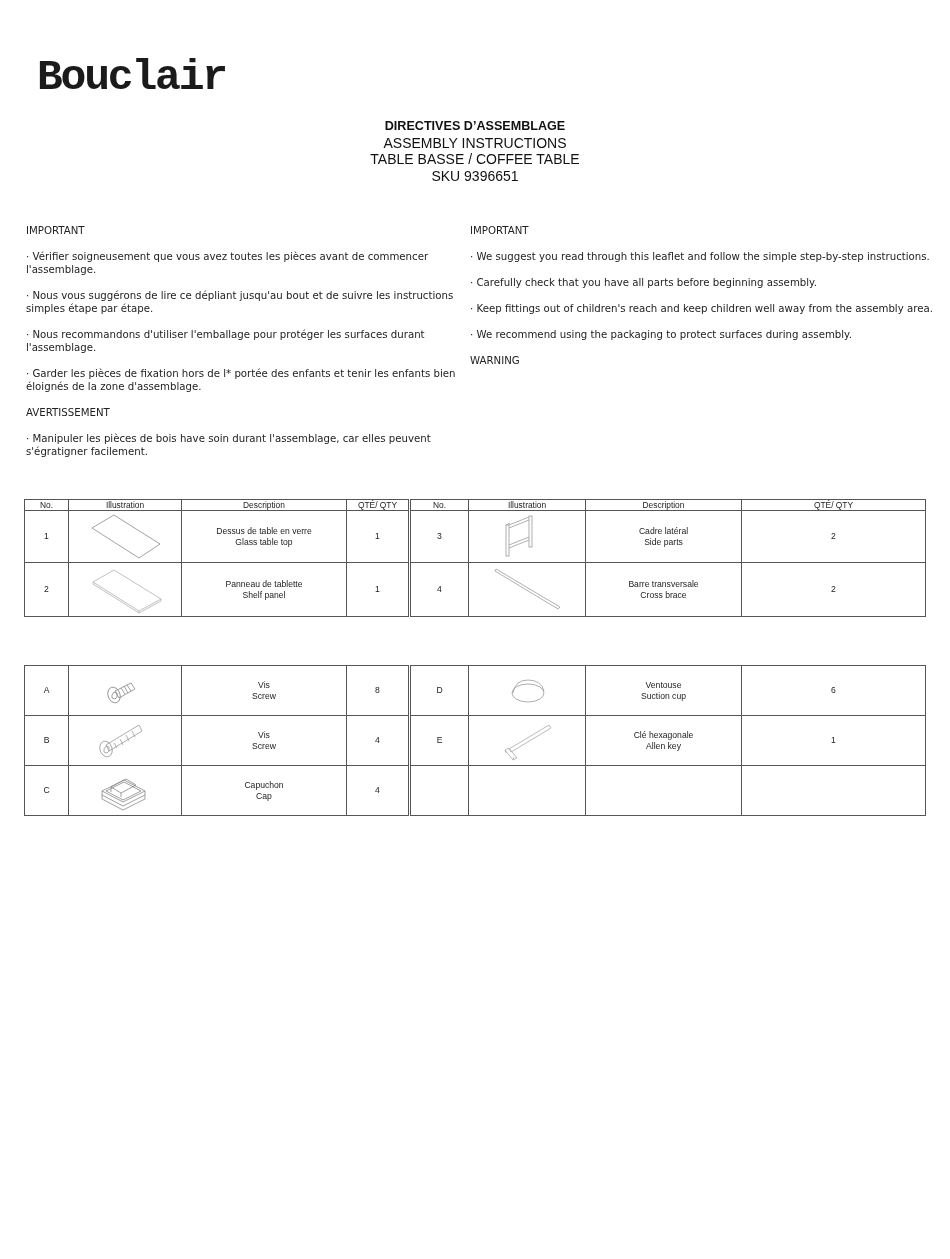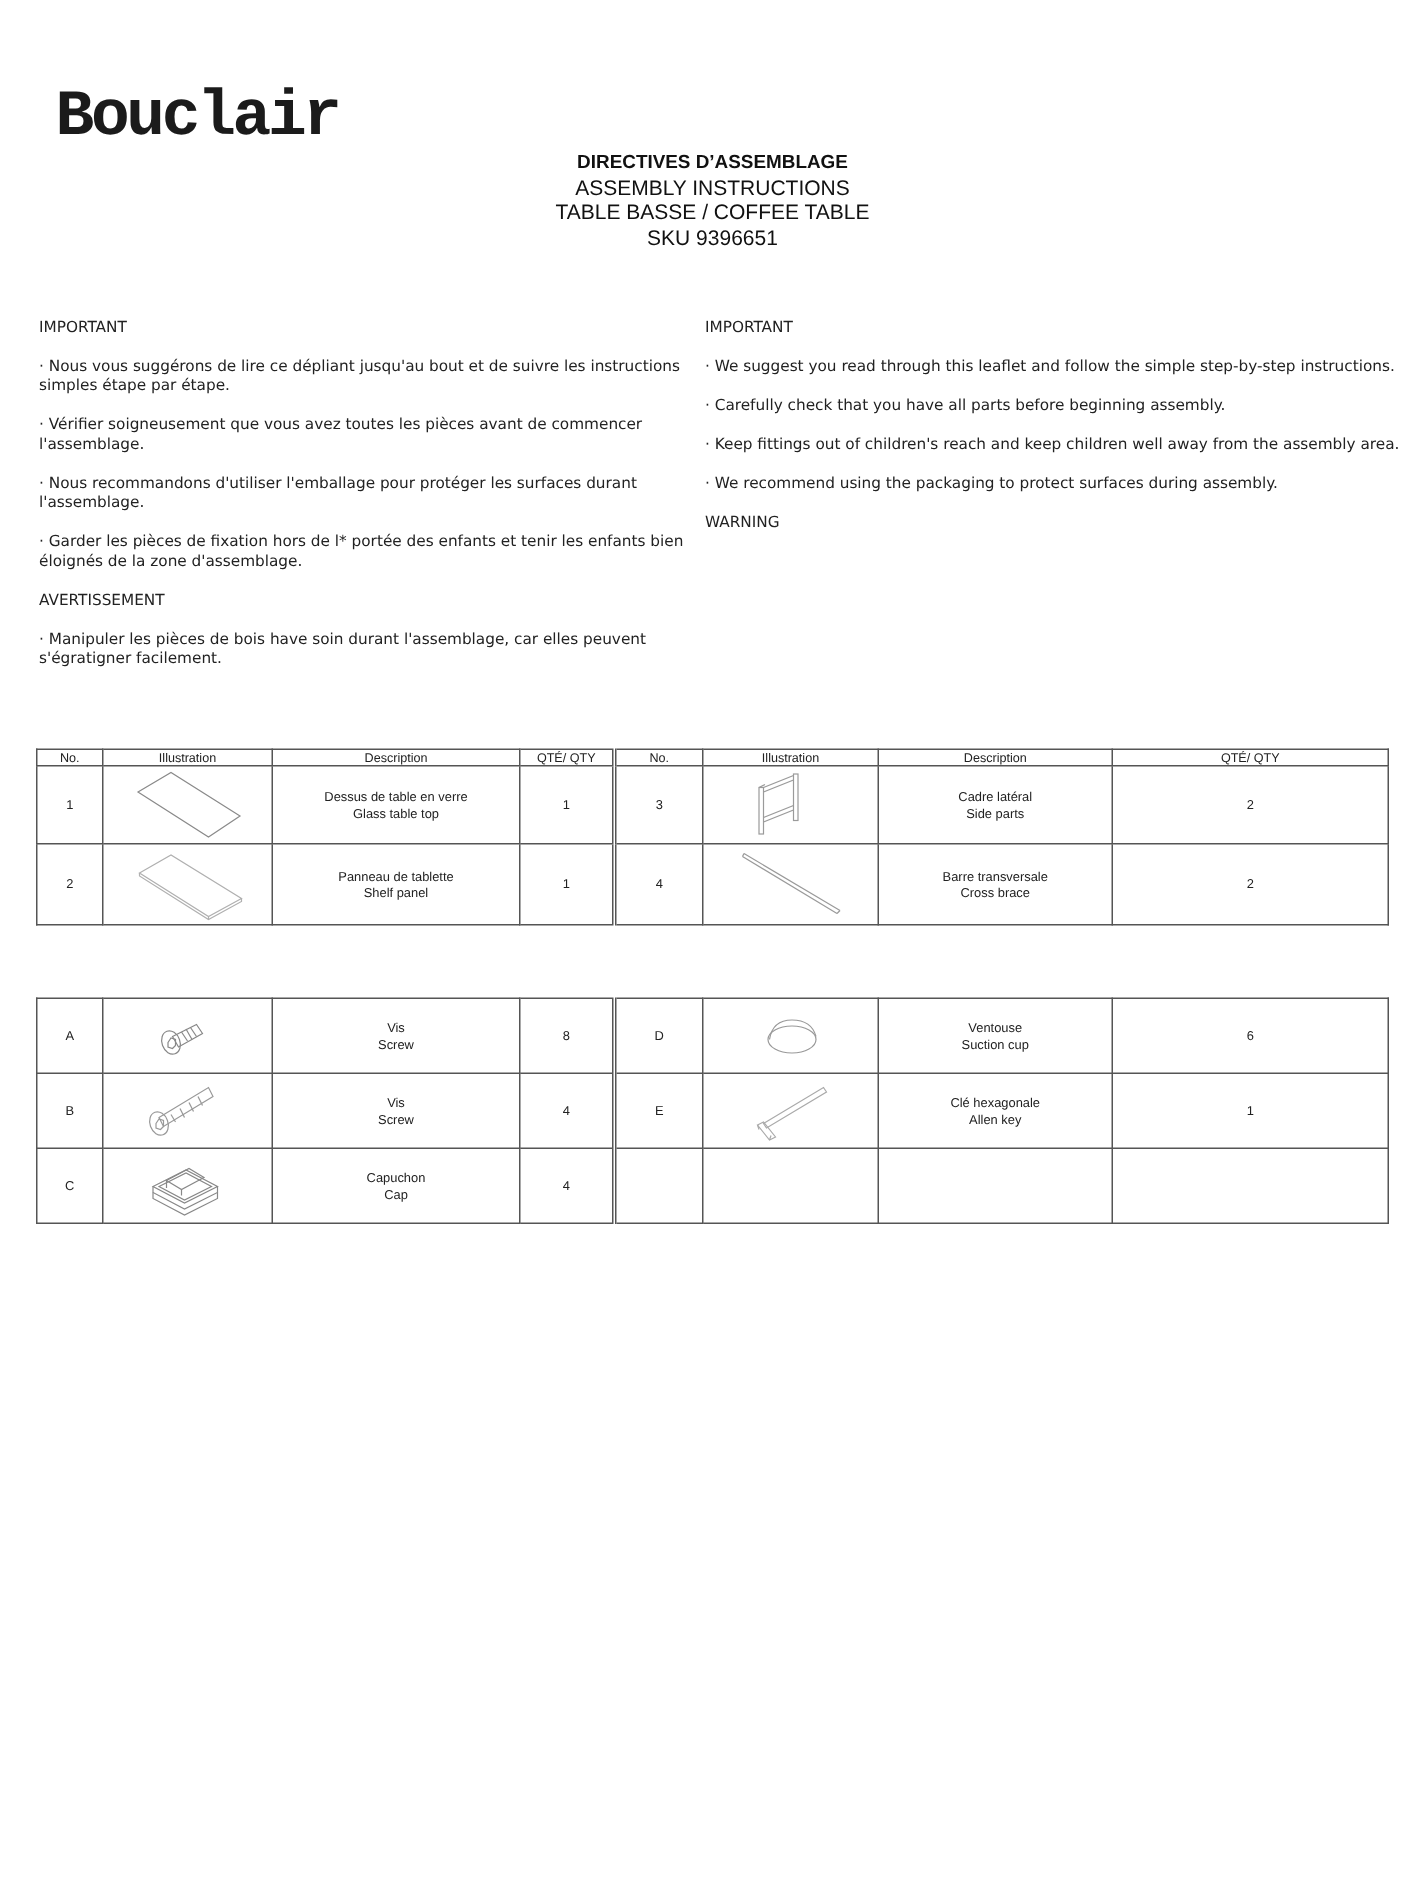--- a/index.html
+++ b/index.html
@@ -1,27 +1,27 @@
 <!DOCTYPE html>
 <html><head>
 <meta charset="utf-8">
 <style>
   html, body { margin:0; padding:0; background:#ffffff; }
   body { width:950px; height:1259px; position:relative; overflow:hidden;
          font-family:"Liberation Sans", sans-serif; color:#1a1a1a; }
   .logo { position:absolute; left:37px; top:52px; font-family:Liberation Mono, monospace;
           font-weight:bold; font-size:43px; letter-spacing:-2.2px; color:#1b1b1b; line-height:52px; }
-  .titles { position:absolute; left:275px; width:400px; top:100px; text-align:center; }
+  .titles { position:absolute; left:275px; width:400px; top:118px; text-align:center; }
   .titles div { line-height:16.6px; font-size:14px; color:#111; }
   .titles .t-main { font-weight:bold; font-size:12.6px; }
   .col { position:absolute; top:212px; font-family:"DejaVu Sans", sans-serif; font-size:10.2px;
          line-height:13px; color:#222; }
   .col.left { left:26px; width:445px; }
   .col.right { left:470px; width:460px; }
-  .col p { margin:0 0 13px 0; }
+  .col p { margin:12px 0 13px 0; }
   .col .right-line { white-space:nowrap; }
   table.parts { position:absolute; left:24px; border-collapse:collapse; table-layout:fixed;
                 width:901px; font-family:"Liberation Sans", sans-serif; font-size:8.6px; color:#222; }
   table.parts td { border:1px solid #555; text-align:center; vertical-align:middle; padding:0; line-height:11px; }
   table.parts td.dbl { border-right:3px double #555; }
   table.parts tr.hdr td { height:10px; font-size:8.4px; line-height:10px; }
   #t1 { top:499px; }
   #t1 tr.row td { height:51px; }
   #t2 { top:665px; }
   #t2 tr.row td { height:49px; }
@@ -35,22 +35,22 @@
 
 <div class="titles">
   <div class="t-main">DIRECTIVES D’ASSEMBLAGE</div>
   <div>ASSEMBLY INSTRUCTIONS</div>
   <div>TABLE BASSE /  COFFEE TABLE</div>
   <div>SKU 9396651</div>
 </div>
 
 <div class="col left">
   <p>IMPORTANT</p>
+  <p>·  Vérifier soigneusement que vous avez toutes les pièces avant de commencer l'assemblage.</p>
   <p>·  Nous vous suggérons de lire ce dépliant jusqu'au bout et de suivre les instructions simples étape par étape.</p>
-  <p>·  Vérifier soigneusement que vous avez toutes les pièces avant de commencer l'assemblage.</p>
   <p>· Nous recommandons d'utiliser l'emballage pour protéger les surfaces durant l'assemblage.</p>
   <p>· Garder les pièces de fixation hors de l* portée des enfants et tenir les enfants bien éloignés de la zone d'assemblage.</p>
   <p>AVERTISSEMENT</p>
   <p>· Manipuler les pièces de bois have soin durant l'assemblage, car elles peuvent s'égratigner facilement.</p>
 </div>
 
 <div class="col right">
   <p>IMPORTANT</p>
   <p class="right-line">·  We suggest you read through this leaflet and follow the simple step-by-step instructions.</p>
   <p class="right-line">· Carefully check that you have all parts before beginning assembly.</p>

